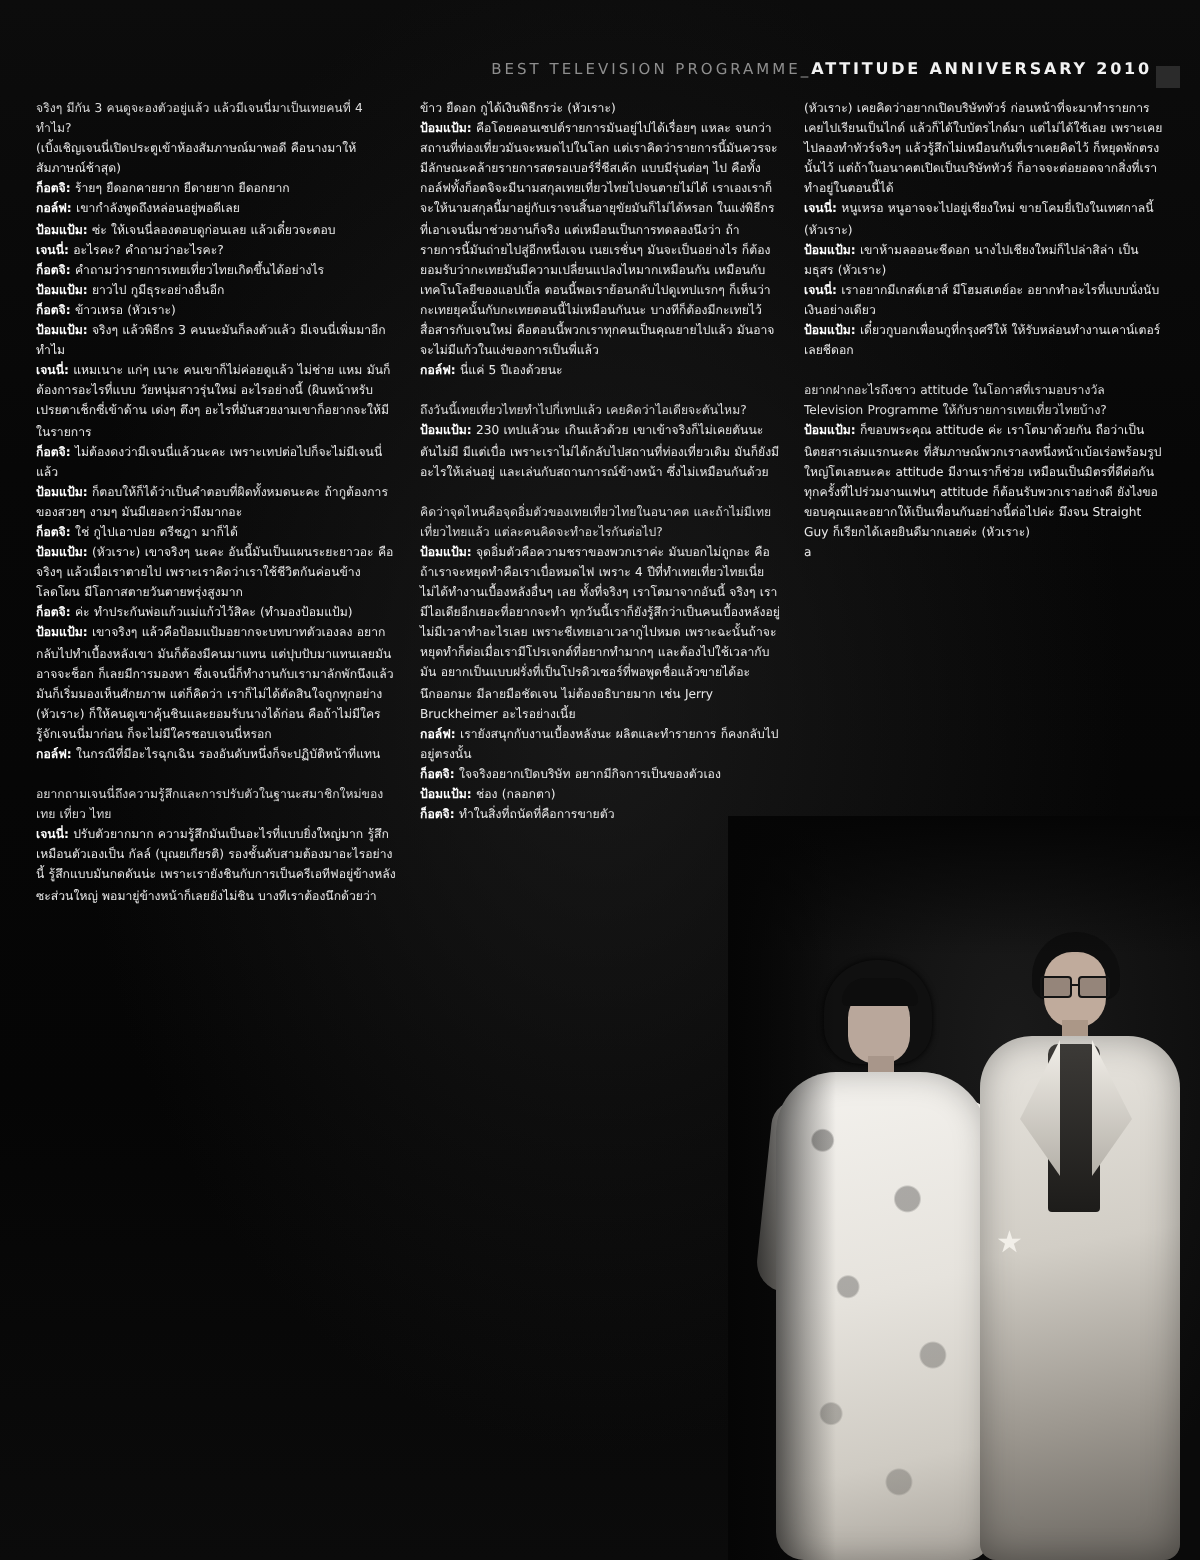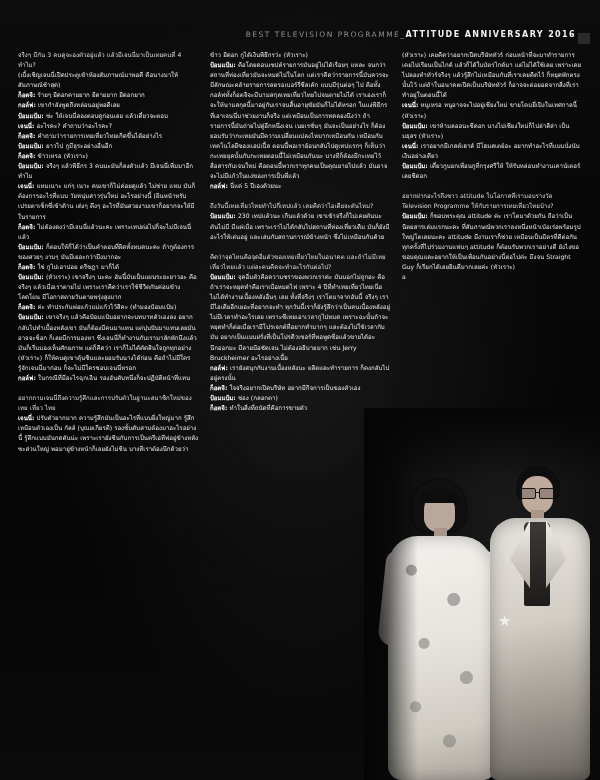--- a/index.html
+++ b/index.html
@@ -321,21 +321,21 @@
 <body>
 
 <div class="page">
   <div class="grain"></div>
 
   <div class="page-inner">
 
     <div class="header">
       <span class="kicker">BEST TELEVISION PROGRAMME</span>
       <span class="kicker">_</span>
-      <span class="brandline">ATTITUDE ANNIVERSARY 2016</span>
+      <span class="brandline">ATTITUDE ANNIVERSARY 2010</span>
     </div>
     <div class="header-rule"></div>
 
     <div class="photo">
       <div class="bg"></div>
 
       <div class="fig-a">
         <div class="hair"></div>
         <div class="face"></div>
         <div class="bang"></div>

